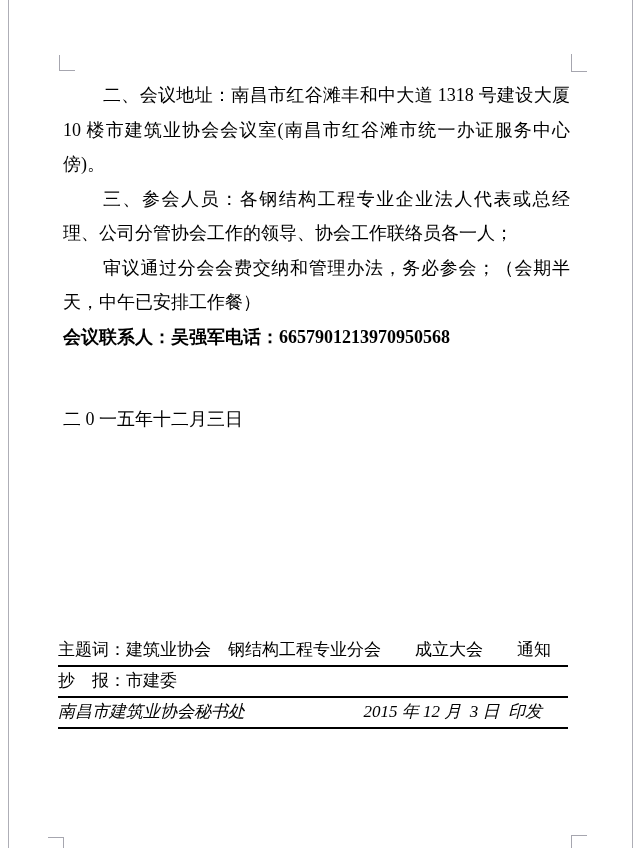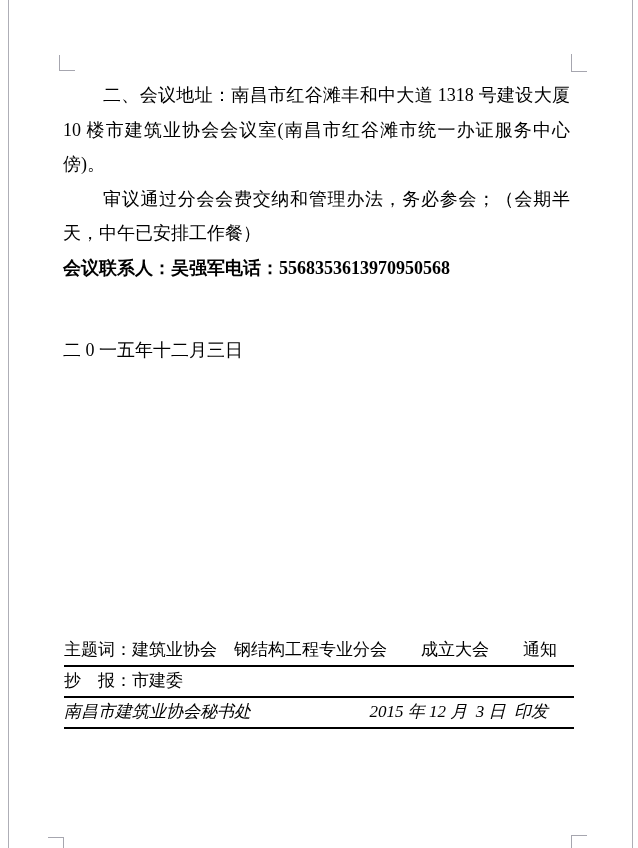--- a/index.html
+++ b/index.html
@@ -43,21 +43,21 @@
 
   p.date-line {
     margin-top: 48px !important;
     text-align: left;
     padding-right: 76px;
     text-indent: 0;
   }
 
   
   .doc-footer {
-    position: absolute; left: 64px; top: 636px; width: 510px;
+    position: absolute; left: 58px; top: 636px; width: 510px;
     font-size: 17px;
   }
   .footer-row {
     box-sizing: border-box;
     height: 31px; line-height: 28px;
     border-bottom: 2px solid #000000;
     white-space: pre-wrap;
     overflow: hidden;
   }
   .footer-row.split { display: flex; justify-content: space-between; font-style: italic; }
@@ -71,25 +71,26 @@
 
 <div class="crop tl"></div>
 <div class="crop tr"></div>
 <div class="crop bl"></div>
 <div class="crop br"></div>
 
 <div class="text-body">
 
   <p class="para"><span class="para-label">二、会议地址：</span><span>南昌市红谷滩丰和中大道 1318 号建设大厦 10 楼市建筑业协会会议室(南昌市红谷滩市统一办证服务中心傍)。</span></p>
 
+  <p class="para"><span class="para-label">三、参会人员：</span><span>各钢结构工程专业企业法人代表或总经理、公司分管协会工作的领导、协会工作联络员各一人；</span></p>
 
 
   <p class="para"><span class="para-label"></span><span>审议通过分会会费交纳和管理办法，务必参会；（会期半天，中午已安排工作餐）</span></p>
 
-  <p class="contact-line"><span>会议联系人：吴强军</span><span class="contact-phone-label">电话：</span><span>55683536</span><span class="contact-phone-2">13970950568</span></p>
+  <p class="contact-line"><span>会议联系人：吴强军</span><span class="contact-phone-label">电话：</span><span>66579012</span><span class="contact-phone-2">13970950568</span></p>
 
   <p class="date-line">二 0 一五年十二月三日</p>
 
 </div>
 
 <div class="doc-footer">
   <div class="footer-row">主题词：建筑业协会　钢结构工程专业分会　　成立大会　　通知</div>
   <div class="footer-row">抄　报：市建委</div>
   <div class="footer-row split">
     <span class="f-left">南昌市建筑业协会秘书处</span>

